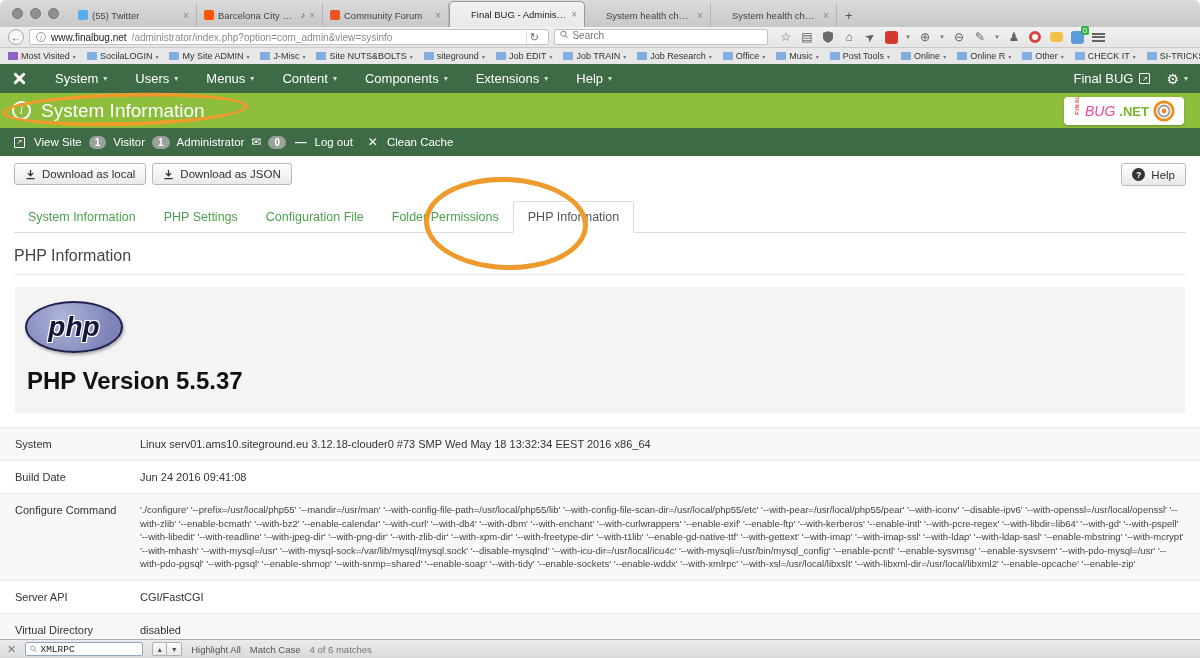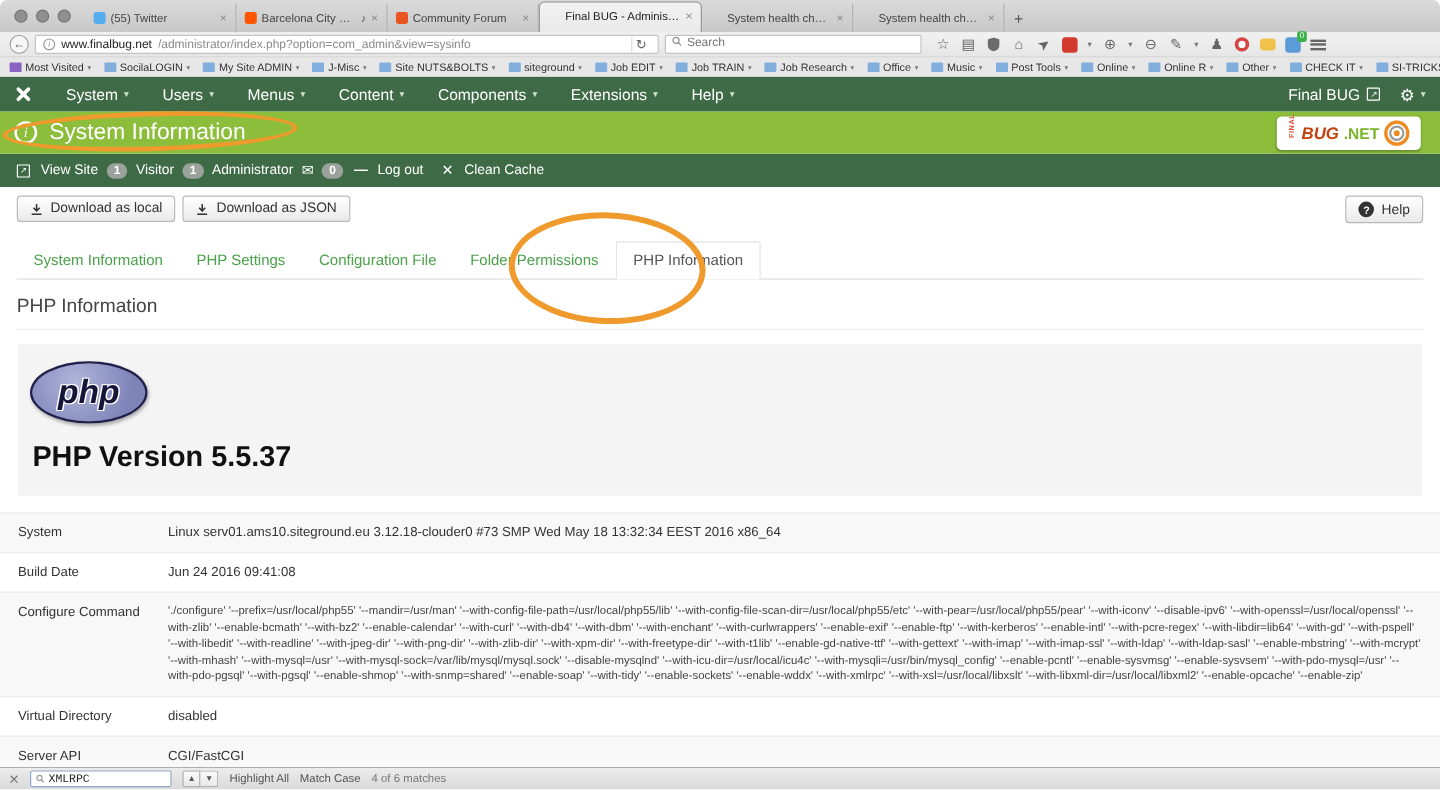--- a/index.html
+++ b/index.html
@@ -57,21 +57,21 @@
   .gearwrap{display:flex;align-items:center;gap:5px}
   .gear{font-size:14px}
   .gcaret{font-size:8px;color:#cfe0cf}
 
   
   .pageheader{height:35px;background:#8cbe3b;display:flex;align-items:center;padding:0 12px;flex:none;position:relative}
   .info-circle{width:19px;height:19px;border:2px solid #fff;border-radius:50%;color:#fff;display:flex;align-items:center;justify-content:center;font-size:12px;font-style:italic;font-family:"Liberation Serif",serif;margin-right:10px}
   .ptitle{color:#fff;font-size:19px;font-weight:normal}
   .sitelogo{position:absolute;right:16px;top:4px;width:120px;height:28px;background:#fff;border-radius:4px;display:flex;align-items:center;justify-content:center;gap:4px;box-shadow:0 1px 2px rgba(0,0,0,.25)}
   .lfinal{color:#e04b2f;font-size:6px;font-weight:bold;transform:rotate(-90deg);letter-spacing:.5px;width:8px}
-  .lbug{color:#c2410c;font-size:14px;font-weight:bold;font-style:italic}
+  .lbug{color:#ec4899;font-size:14px;font-weight:normal;font-style:italic}
   .lnet{color:#7ab52c;font-size:13px;font-weight:bold}
   .bullseye{flex:none}
 
   
   .statusbar{height:28px;background:#3e6b46;display:flex;align-items:center;gap:7px;padding:0 14px;color:#fff;font-size:11.5px;flex:none}
   .vsicon{display:inline-flex;width:11px;height:11px;border:1px solid #fff;border-radius:1px;align-items:center;justify-content:center;font-size:7px;margin-right:2px}
   .badge{background:#9aa29b;color:#fff;border-radius:9px;padding:1px 6px;font-size:10px;font-weight:bold}
   .env{font-size:12px}
   .dashico{font-weight:bold;letter-spacing:-1px;margin:0 2px}
   .xico{font-size:12px;margin:0 2px 0 8px}
@@ -487,27 +487,27 @@
           <div class="tlabelcol">Build Date</div>
           <div class="tvalue">Jun 24 2016 09:41:08</div>
         </div>
 
         <div class="trow cfg">
           <div class="tlabelcol">Configure Command</div>
           <div class="tvalue">'./configure' '--prefix=/usr/local/php55' '--mandir=/usr/man' '--with-config-file-path=/usr/local/php55/lib' '--with-config-file-scan-dir=/usr/local/php55/etc' '--with-pear=/usr/local/php55/pear' '--with-iconv' '--disable-ipv6' '--with-openssl=/usr/local/openssl' '--with-zlib' '--enable-bcmath' '--with-bz2' '--enable-calendar' '--with-curl' '--with-db4' '--with-dbm' '--with-enchant' '--with-curlwrappers' '--enable-exif' '--enable-ftp' '--with-kerberos' '--enable-intl' '--with-pcre-regex' '--with-libdir=lib64' '--with-gd' '--with-pspell' '--with-libedit' '--with-readline' '--with-jpeg-dir' '--with-png-dir' '--with-zlib-dir' '--with-xpm-dir' '--with-freetype-dir' '--with-t1lib' '--enable-gd-native-ttf' '--with-gettext' '--with-imap' '--with-imap-ssl' '--with-ldap' '--with-ldap-sasl' '--enable-mbstring' '--with-mcrypt' '--with-mhash' '--with-mysql=/usr' '--with-mysql-sock=/var/lib/mysql/mysql.sock' '--disable-mysqlnd' '--with-icu-dir=/usr/local/icu4c' '--with-mysqli=/usr/bin/mysql_config' '--enable-pcntl' '--enable-sysvmsg' '--enable-sysvsem' '--with-pdo-mysql=/usr' '--with-pdo-pgsql' '--with-pgsql' '--enable-shmop' '--with-snmp=shared' '--enable-soap' '--with-tidy' '--enable-sockets' '--enable-wddx' '--with-xmlrpc' '--with-xsl=/usr/local/libxslt' '--with-libxml-dir=/usr/local/libxml2' '--enable-opcache' '--enable-zip'</div>
         </div>
 
         <div class="trow">
+          <div class="tlabelcol">Server API</div>
+          <div class="tvalue">CGI/FastCGI</div>
+        </div>
+
+        <div class="trow">
           <div class="tlabelcol">Virtual Directory</div>
           <div class="tvalue">disabled</div>
-        </div>
-
-        <div class="trow">
-          <div class="tlabelcol">Server API</div>
-          <div class="tvalue">CGI/FastCGI</div>
         </div>
       </div>
   </div>
 
   <div class="findbar">
     <span class="fclose">✕</span>
     <div class="finput">
       <svg width="8" height="8" viewBox="0 0 10 10">
           <circle cx="4" cy="4" r="3" fill="none" stroke="#999" stroke-width="1.3"></circle>
           <line x1="6.4" y1="6.4" x2="9" y2="9" stroke="#999" stroke-width="1.3"></line>

